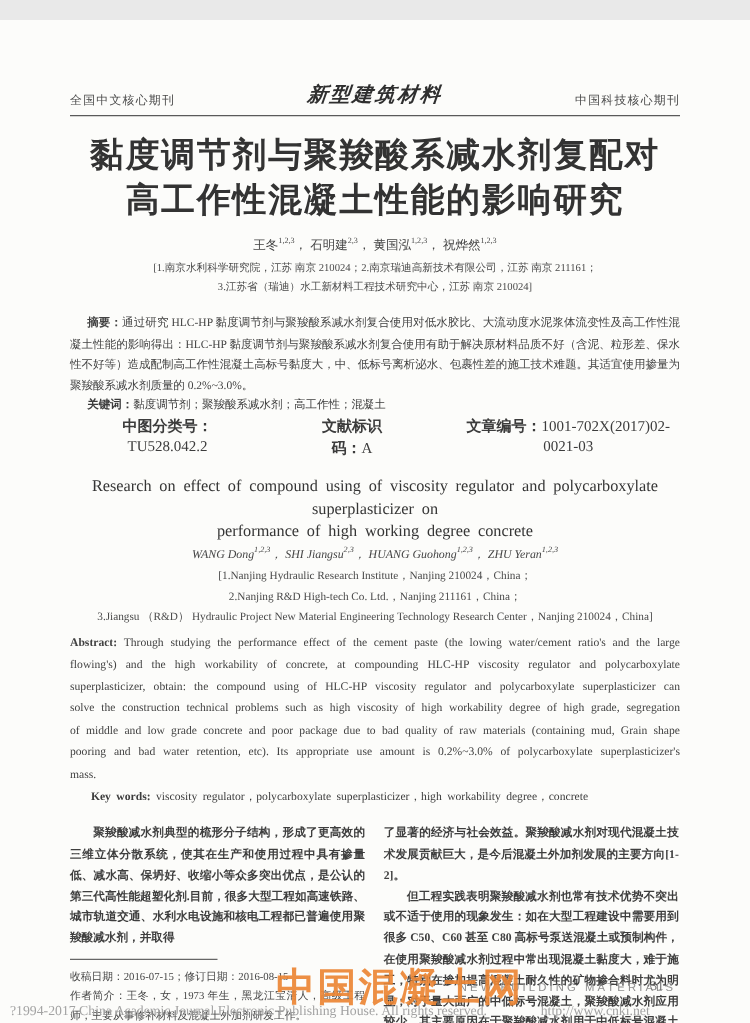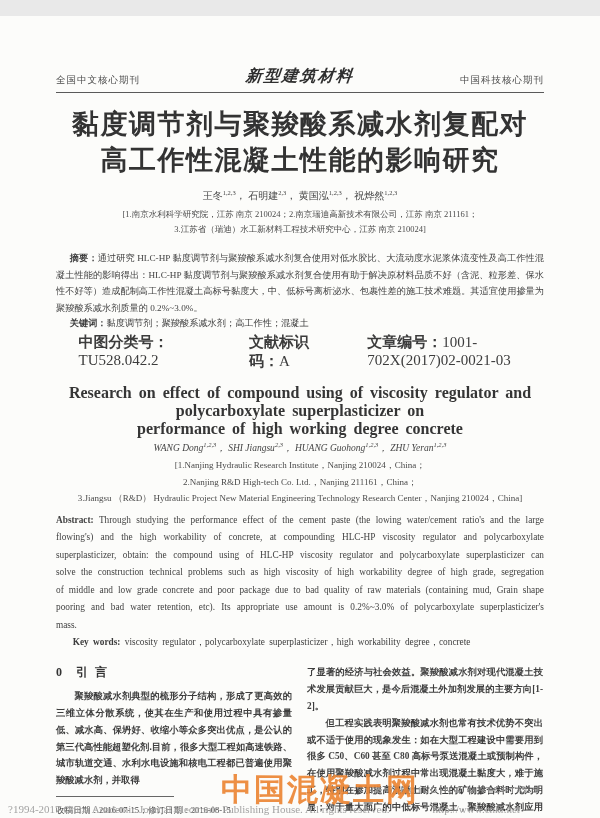--- a/index.html
+++ b/index.html
@@ -24,27 +24,27 @@
   .authors { margin-top:11px; text-align:center; font-size:10px; color:#444; }
   .authors .sup { font-size:6.5px; vertical-align:super; }
   .affils { margin-top:4px; text-align:center; font-size:8.5px; line-height:15px; color:#4a4a4a; }
 
   
   .cnblock { margin-top:13px; font-size:9.2px; line-height:16.5px; color:#424242; }
   .para-just { text-align:justify; }
   .indent15 { text-indent:1.5em; }
   .lab { font-weight:bold; }
   .kwline { margin-top:1px; font-size:9.2px; text-indent:1.5em; }
-  .metaline { margin-top:3px; font-size:15px; display:flex; text-indent:0; }
+  .metaline { margin-top:3px; font-size:12px; display:flex; text-indent:0;text-align:center; }
   .metaline .m1 { margin-left:1.5em; }
   .metaline .m2 { margin-left:52px; }
   .metaline .m3 { margin-left:48px; }
 
   
-  .entitle { margin-top:13px; text-align:center; font-weight:bold; font-size:16px;
+  .entitle { margin-top:13px; text-align:center; font-weight:normal; font-size:13px;
     line-height:18px; color:#353535; word-spacing:3px; }
   .enauthors { margin-top:3px; text-align:center; font-style:italic; font-size:9.5px; color:#444; }
   .enauthors .sup { font-size:6.5px; vertical-align:super; }
   .enaffils { margin-top:2px; text-align:center; font-size:9px; line-height:16.5px; color:#4a4a4a; }
   .enabstract { margin-top:5px; font-size:9.3px; line-height:17.5px; text-align:justify;
     word-spacing:2.5px; color:#424242; }
   .enkw { margin-top:2px; font-size:9.3px; text-indent:1.8em; word-spacing:2px; }
 
   
   .columns { margin-top:15px; display:flex; gap:15px; }
@@ -134,23 +134,20 @@
       <span>Through studying the performance effect of the cement paste (the lowing water/cement ratio's and the large flowing's) and the high workability of concrete, at compounding HLC-HP viscosity regulator and polycarboxylate superplasticizer, obtain: the compound using of HLC-HP viscosity regulator and polycarboxylate superplasticizer can solve the construction technical problems such as high viscosity of high workability degree of high grade, segregation of middle and low grade concrete and poor package due to bad quality of raw materials (containing mud, Grain shape pooring and bad water retention, etc). Its appropriate use amount is 0.2%~3.0% of polycarboxylate superplasticizer's mass.</span>
     </p>
 
     <p class="enkw">
       <span class="lab">Key words:</span>
       <span>viscosity regulator，polycarboxylate superplasticizer，high workability degree，concrete</span>
     </p>
 
     <div class="columns">
       <div class="col">
-        <div class="sechead">
-          <span class="no">0</span><span>引 言</span>
-        </div>
         <p class="bodypara">聚羧酸减水剂典型的梳形分子结构，形成了更高效的三维立体分散系统，使其在生产和使用过程中具有掺量低、减水高、保坍好、收缩小等众多突出优点，是公认的第三代高性能超塑化剂.目前，很多大型工程如高速铁路、城市轨道交通、水利水电设施和核电工程都已普遍使用聚羧酸减水剂，并取得</p>
         <hr class="fnrule">
         <div class="footnote">
           <div>收稿日期：2016-07-15；修订日期：2016-08-15</div>
           <div>作者简介：王冬，女，1973 年生，黑龙江宝清人，高级工程师，主要从事修补材料及混凝土外加剂研发工作。</div>
         </div>
       </div>
       <div class="col">
         <p class="bodypara noindent">了显著的经济与社会效益。聚羧酸减水剂对现代混凝土技术发展贡献巨大，是今后混凝土外加剂发展的主要方向[1-2]。</p>
         <p class="bodypara">但工程实践表明聚羧酸减水剂也常有技术优势不突出或不适于使用的现象发生：如在大型工程建设中需要用到很多 C50、C60 甚至 C80 高标号泵送混凝土或预制构件，在使用聚羧酸减水剂过程中常出现混凝土黏度大，难于施工，特别在掺加提高混凝土耐久性的矿物掺合料时尤为明显；对于量大面广的中低标号混凝土，聚羧酸减水剂应用较少，其主要原因在于聚羧酸减水剂用于中低标号混凝土敏感性强、生产控制难度大，常有混凝土离析泌水、包裹性差、泵送堵管、表面漏石现象发生，给施工带来困难，甚至出现混凝土质量不合格的工程事故[3]。</p>

